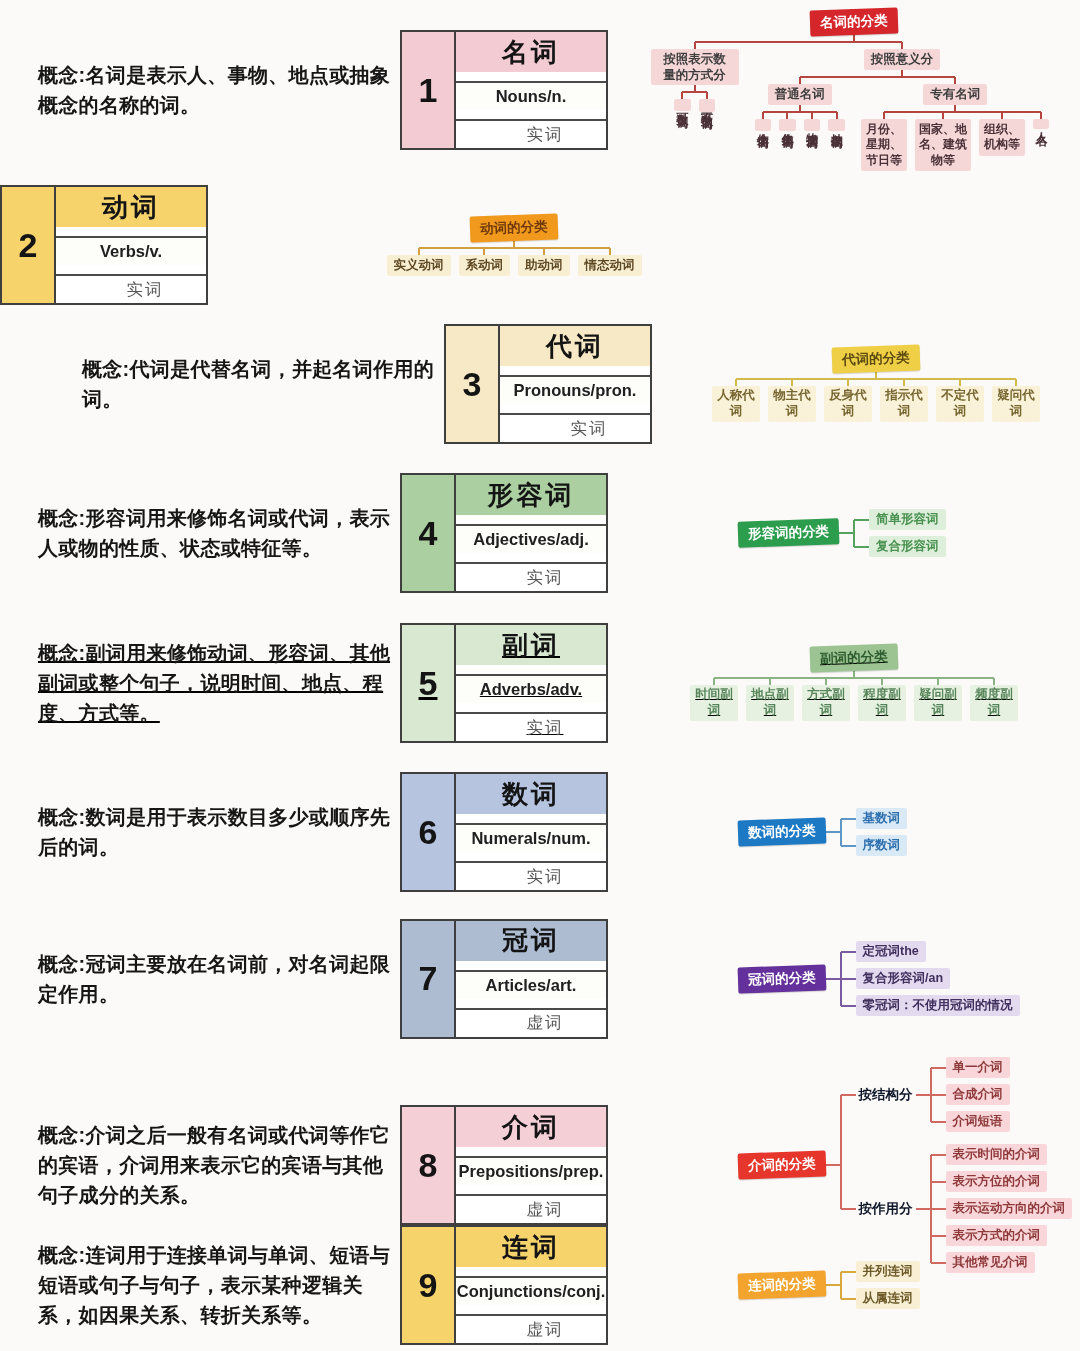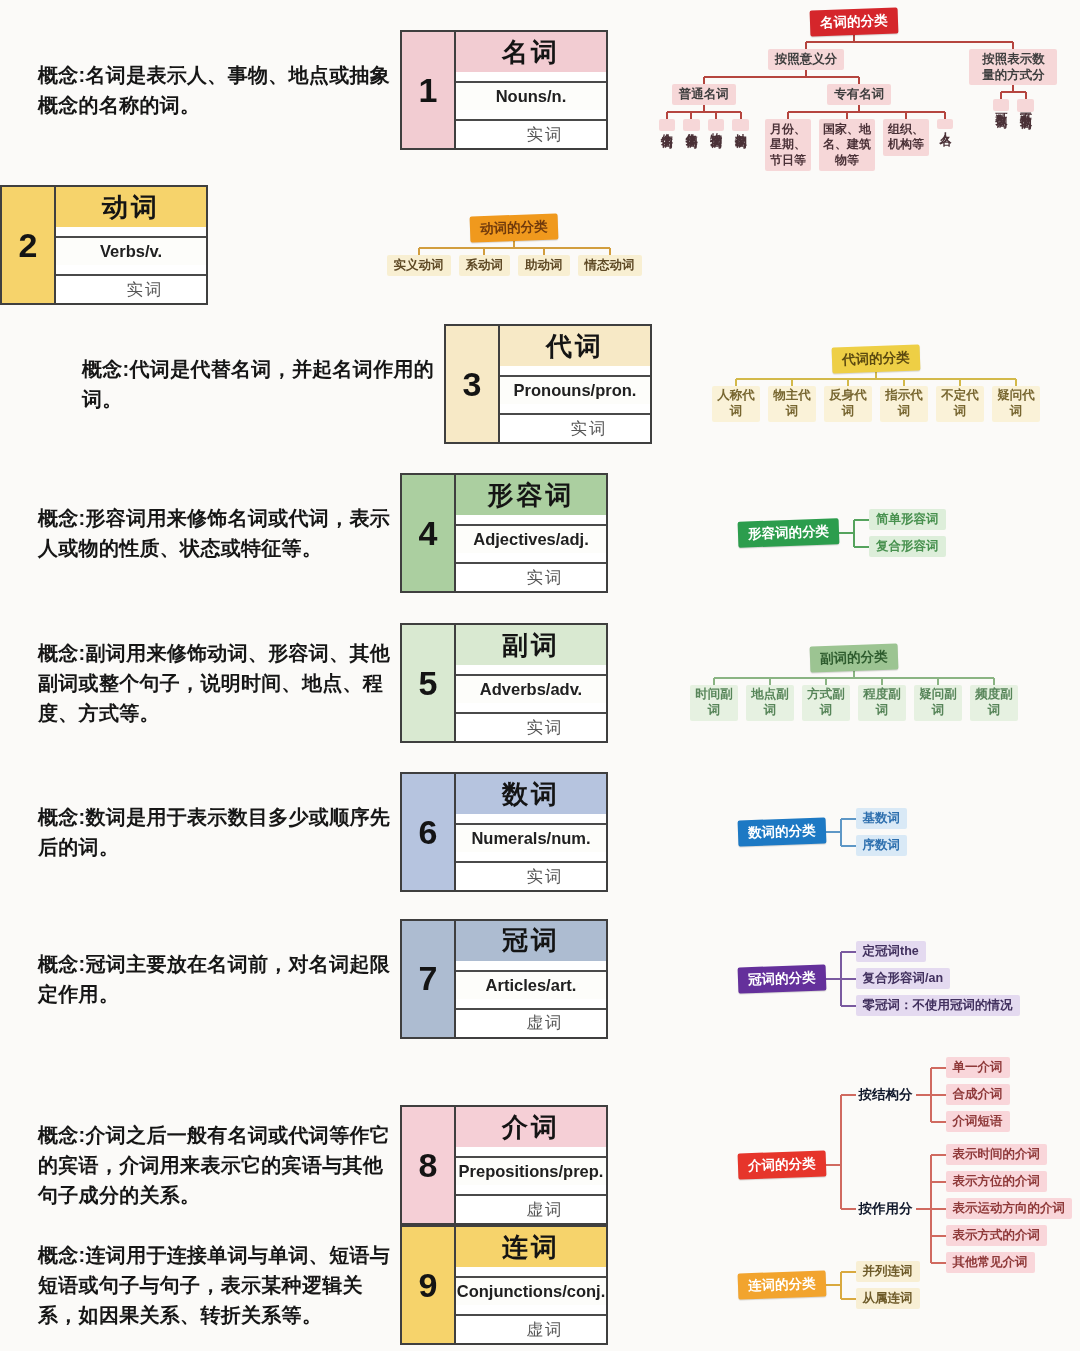--- a/index.html
+++ b/index.html
@@ -76,20 +76,32 @@
           <div class="card-cat">实词</div>
         </div>
       </div>
     </div>
     <div class="treewrap center">
       <div class="ttree">
         <div class="node root">名词的分类</div>
         <div class="tdrop"></div>
         <div class="tkids">
           <div class="tbranch">
+            <div class="node sub" style="white-space:normal; width:88px; line-height:1.3;">按照表示数量的方式分</div>
+            <div class="tdrop"></div>
+            <div class="tkids">
+              <div class="tbranch">
+                  <div class="node leaf vert">可数名词</div>
+                </div>
+              <div class="tbranch">
+                  <div class="node leaf vert">不可数名词</div>
+                </div>
+            </div>
+          </div>
+          <div class="tbranch">
             <div class="node sub">按照意义分</div>
             <div class="tdrop"></div>
             <div class="tkids">
               <div class="tbranch">
                 <div class="node sub">普通名词</div>
                 <div class="tdrop"></div>
                 <div class="tkids">
                   <div class="tbranch">
                       <div class="node leaf vert">个体名词</div>
                     </div>
@@ -117,32 +129,20 @@
                   <div class="tbranch">
                       <div class="node leaf wleaf" style="width:46px">组织、机构等</div>
                     </div>
                   <div class="tbranch">
                       <div class="node leaf vert">人名</div>
                     </div>
                 </div>
               </div>
             </div>
           </div>
-          <div class="tbranch">
-            <div class="node sub" style="white-space:normal; width:88px; line-height:1.3;">按照表示数量的方式分</div>
-            <div class="tdrop"></div>
-            <div class="tkids">
-              <div class="tbranch">
-                  <div class="node leaf vert">可数名词</div>
-                </div>
-              <div class="tbranch">
-                  <div class="node leaf vert">不可数名词</div>
-                </div>
-            </div>
-          </div>
         </div>
       </div>
     </div>
   </section>
 
   <section class="row" style="height:130px; --cardbg:#f6d36b; --rootbg:#f0991d; --rootfg:#703a0c; --leafbg:#f8efd2; --leaffg:#5f4a26; --lc:#d29e3e;">
     <div class="cardwrap">
       <div class="card">
         <div class="card-num">2</div>
         <div class="card-right">
@@ -235,21 +235,21 @@
               <div class="node leaf">简单形容词</div>
             </div>
           <div class="hbranch">
               <div class="node leaf">复合形容词</div>
             </div>
         </div>
       </div>
     </div>
   </section>
 
-  <section class="row" style="height:150px; --cardbg:#d9e9d1; --rootbg:#9cc492; --rootfg:#2e5c2e; --leafbg:#e6f1e1; --leaffg:#578559; --lc:#8ab483;">
+  <section class="row" style="height:150px;text-decoration:underline; --cardbg:#d9e9d1; --rootbg:#9cc492; --rootfg:#2e5c2e; --leafbg:#e6f1e1; --leaffg:#578559; --lc:#8ab483;">
     <div class="concept">概念:副词用来修饰动词、形容词、其他副词或整个句子，说明时间、地点、程度、方式等。</div>
     <div class="cardwrap">
       <div class="card">
         <div class="card-num">5</div>
         <div class="card-right">
           <div class="card-title">副词</div>
           <div class="card-eng">Adverbs/adv.</div>
           <div class="card-cat">实词</div>
         </div>
       </div>

